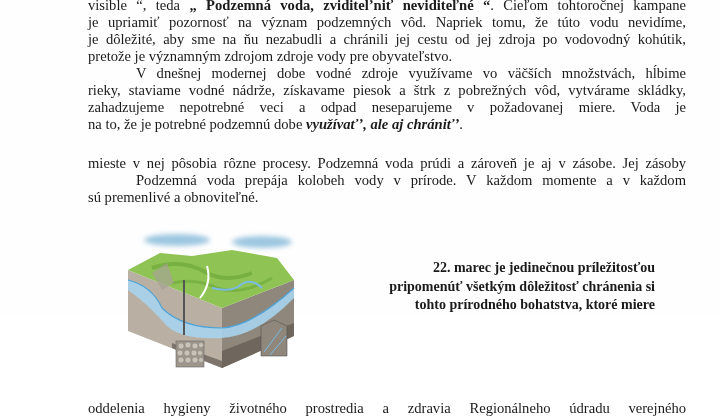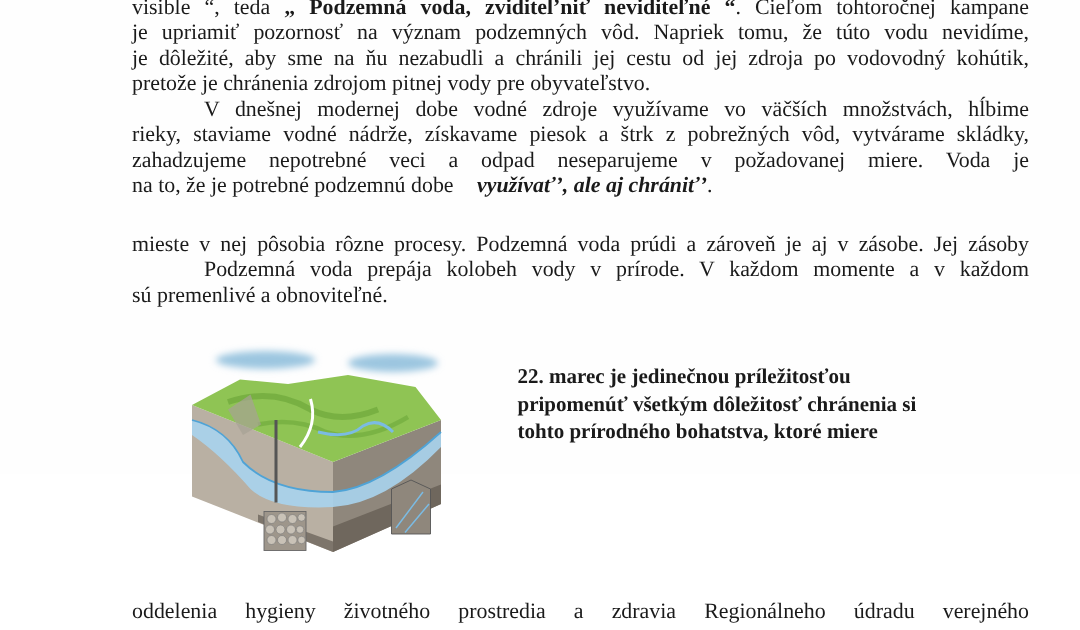--- a/index.html
+++ b/index.html
@@ -38,54 +38,54 @@
       text-align-last: justify;
       height: 17px;
     }
     .line.last {
       text-align-last: left;
     }
     .indent {
       padding-left: 48px;
     }
     b { font-weight: bold; }
-    .bi { font-weight: bold; font-style: italic; margin-left: 12px; }
+    .bi { font-weight: bold; font-style: italic; }
 
     .p1 { top: -3px; }
     .p2 { top: 155px; }
     .p4 { top: 400px; }
 
     .figure {
       position: absolute;
       left: 112px;
       top: 228px;
       width: 220px;
       height: 140px;
     }
     .caption {
       position: absolute;
       left: 345px;
-      top: 243px;
+      top: 259px;
       width: 310px;
-      text-align: left;
+      text-align: right;
       font-weight: bold;
       font-size: 14px;
       line-height: 18.5px;
     }
   </style>
 </head>
 <body>
 
 <div class="page">
 
   <div class="col p1">
     <span class="line"><span>visible “, teda </span><b>„ Podzemná voda, zviditel’niť neviditeľné “</b><span>. Cieľom tohtoročnej kampane</span></span>
     <span class="line">je upriamiť pozornosť na význam podzemných vôd. Napriek tomu, že túto vodu nevidíme,</span>
     <span class="line">je dôležité, aby sme na ňu nezabudli a chránili jej cestu od jej zdroja po vodovodný kohútik,</span>
-    <span class="line last">pretože je chránenia zdrojom pitnej vody pre obyvateľstvo.</span>
+    <span class="line last">pretože je významným zdrojom zdroje vody pre obyvateľstvo.</span>
 
     <span class="line indent">V dnešnej modernej dobe vodné zdroje využívame vo väčších množstvách, hĺbime</span>
     <span class="line">rieky, staviame vodné nádrže, získavame piesok a štrk z pobrežných vôd, vytvárame skládky,</span>
     <span class="line">zahadzujeme nepotrebné veci a odpad neseparujeme v požadovanej miere. Voda je</span>
     <span class="line last"><span>na to, že je potrebné podzemnú dobe </span><span class="bi">využívať’, ale aj chrániť’</span><span>.</span></span>
   </div>
 
   <div class="col p2">
     <span class="line">mieste v nej pôsobia rôzne procesy. Podzemná voda prúdi a zároveň je aj v zásobe. Jej zásoby</span>
     <span class="line indent">Podzemná voda prepája kolobeh vody v prírode. V každom momente a v každom</span>

